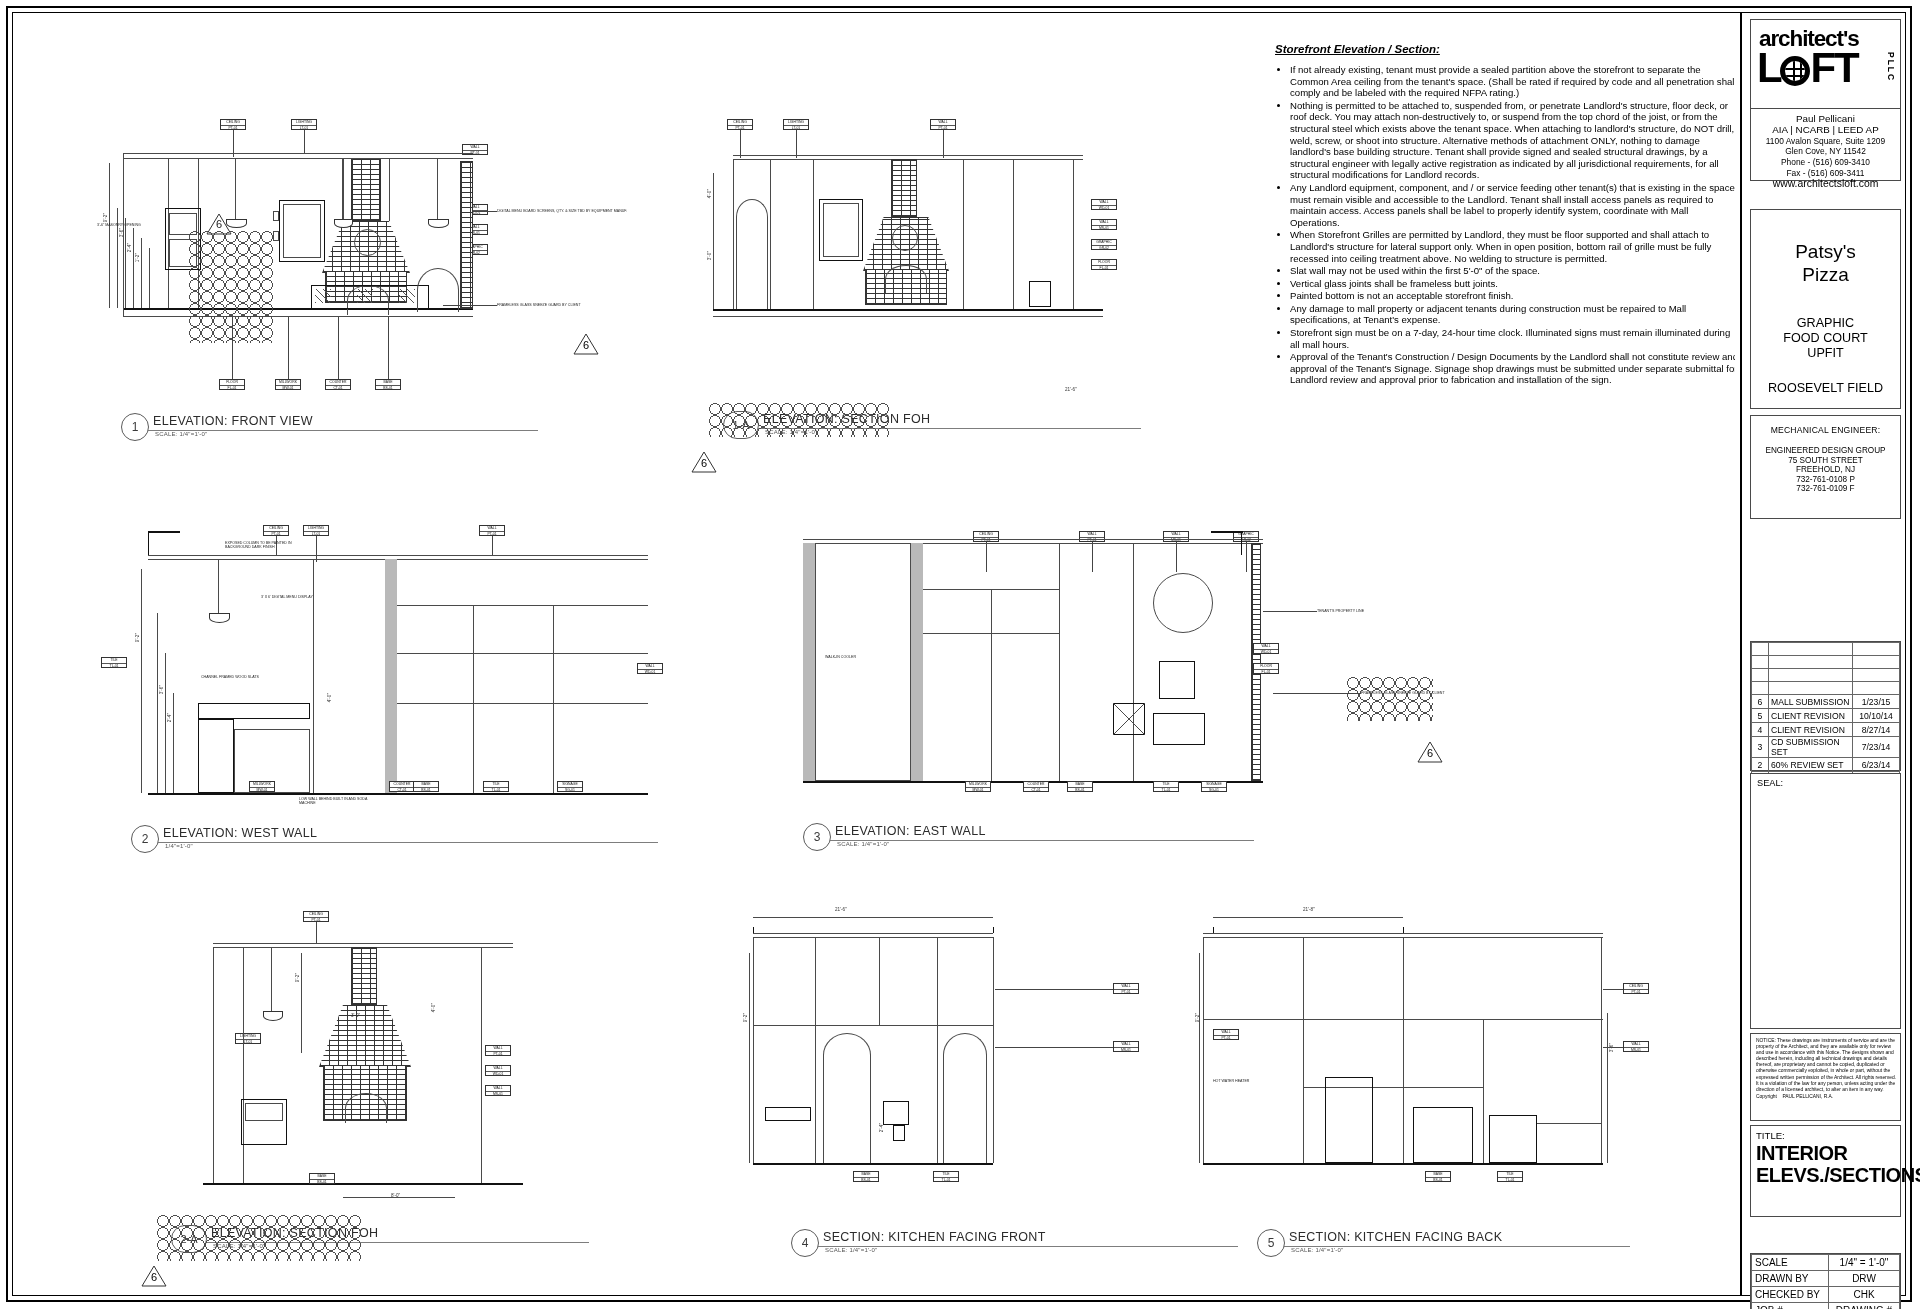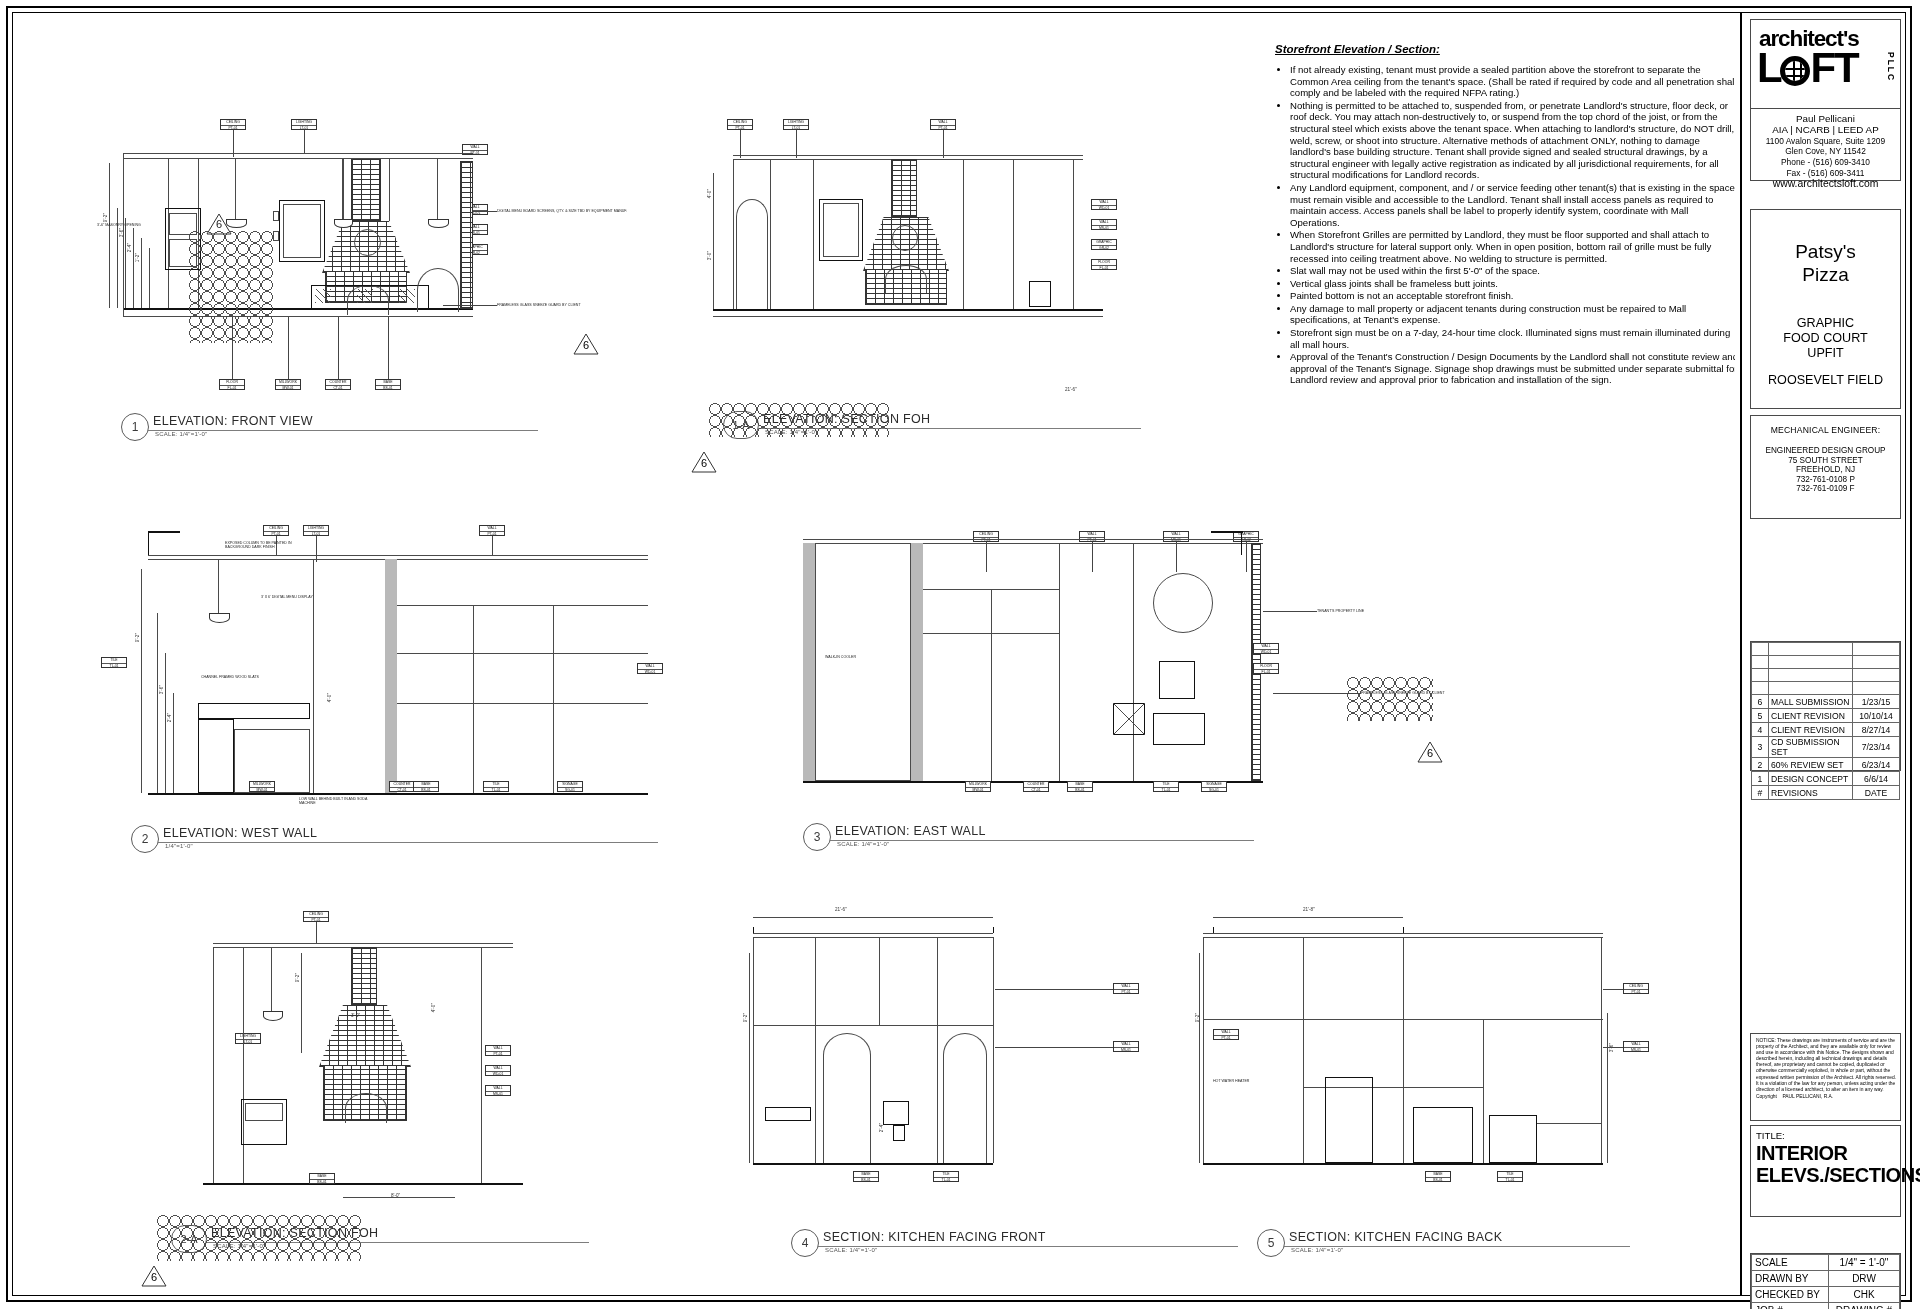--- a/index.html
+++ b/index.html
@@ -44,21 +44,21 @@
   .logo-pllc{position:absolute;right:4px;top:32px;font-size:8.5px;font-weight:bold;letter-spacing:2px;
              writing-mode:vertical-rl;}
   .logo-addr{padding:5px 2px 0;text-align:center;font-size:8.4px;line-height:10.8px;}
   .logo-addr .nm{font-size:9.8px;}
   .logo-addr .cred{font-size:9.8px;}
   .logo-addr .web{font-size:10.4px;}
 
   .proj-box{top:196px;height:200px;display:flex;flex-direction:column;align-items:center;justify-content:flex-start;padding-top:30px;}
   .proj-name{font-size:19px;line-height:23px;text-align:center;}
   .proj-sub{margin-top:30px;font-size:12.6px;line-height:15px;text-align:center;}
-  .proj-loc{margin-top:12px;font-size:12.6px;text-align:center;}
+  .proj-loc{margin-top:20px;font-size:12.6px;text-align:center;}
 
   .mech-box{top:402px;height:104px;text-align:center;padding-top:9px;}
   .eng-hd{font-size:8.6px;letter-spacing:.2px;}
   .eng-body{margin-top:11px;font-size:8.2px;line-height:9.6px;}
 
   .elec-box{top:512px;height:110px;text-align:center;padding-top:11px;}
 
   .rev-box{top:628px;height:130px;border:1px solid #4a4a4a;}
   table.rev{border-collapse:collapse;width:100%;height:100%;table-layout:fixed;}
   table.rev td{border:1px solid #666;font-size:8.6px;height:13px;padding:0 2px;}
@@ -847,20 +847,23 @@
             </tr>
         <tr>
               <td class="rn">#</td>
               <td class="rl">REVISIONS</td>
               <td class="rd">DATE</td>
             </tr>
       </tbody>
         </table>
     </div>
 
+    <div class="tb-box seal-box">
+      <span>SEAL:</span>
+    </div>
 
     <div class="tb-box notice-box">
       <p>NOTICE: These drawings are instruments of service and are the property of the Architect, and they are available only for review and use in accordance with this Notice. The designs shown and described herein, including all technical drawings and details thereof, are proprietary and cannot be copied, duplicated or otherwise commercially exploited, in whole or part, without the expressed written permission of the Architect. All rights reserved. It is a violation of the law for any person, unless acting under the direction of a licensed architect, to alter an item in any way.</p>
       <p style="margin-top:1px;">
         <span>Copyright</span>&nbsp;&nbsp;&nbsp;&nbsp;<span>PAUL PELLICANI, R.A.</span>
       </p>
     </div>
 
     <div class="tb-box title-box">
       <div class="title-lbl">TITLE:</div>

